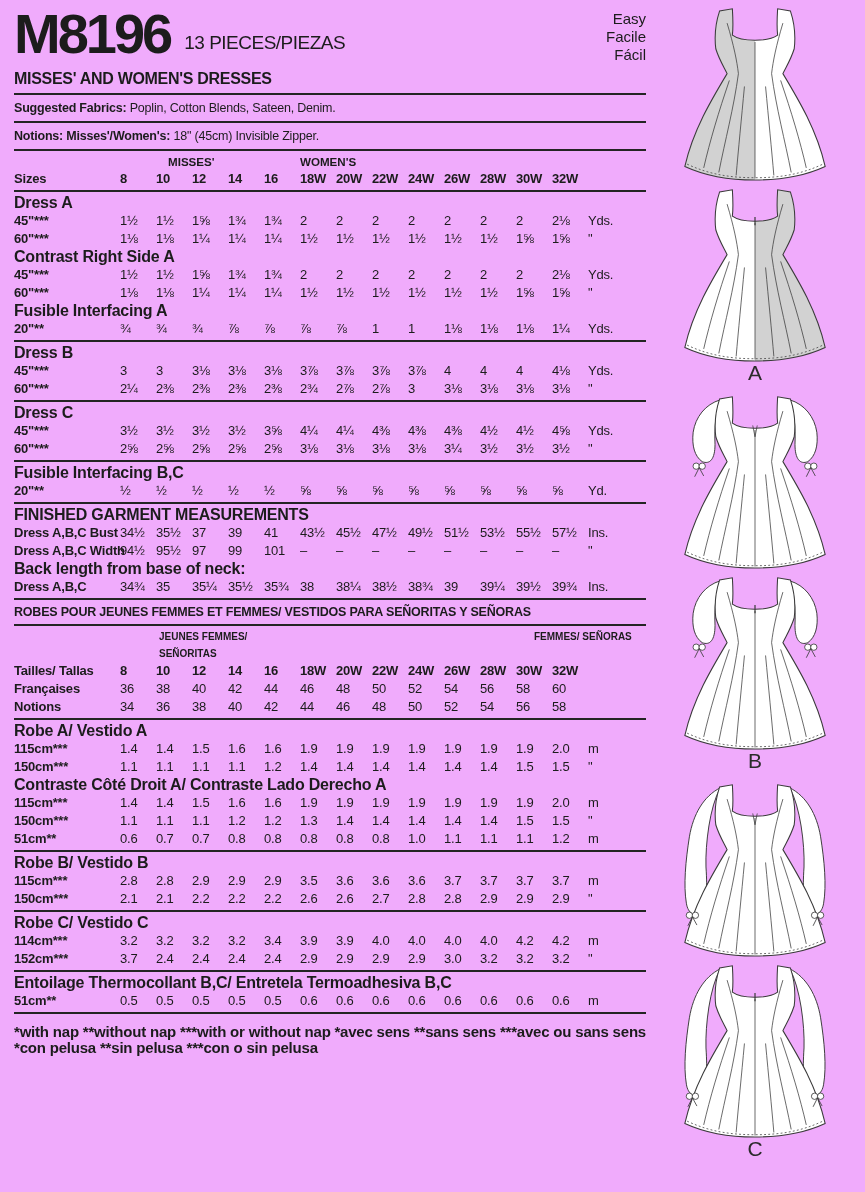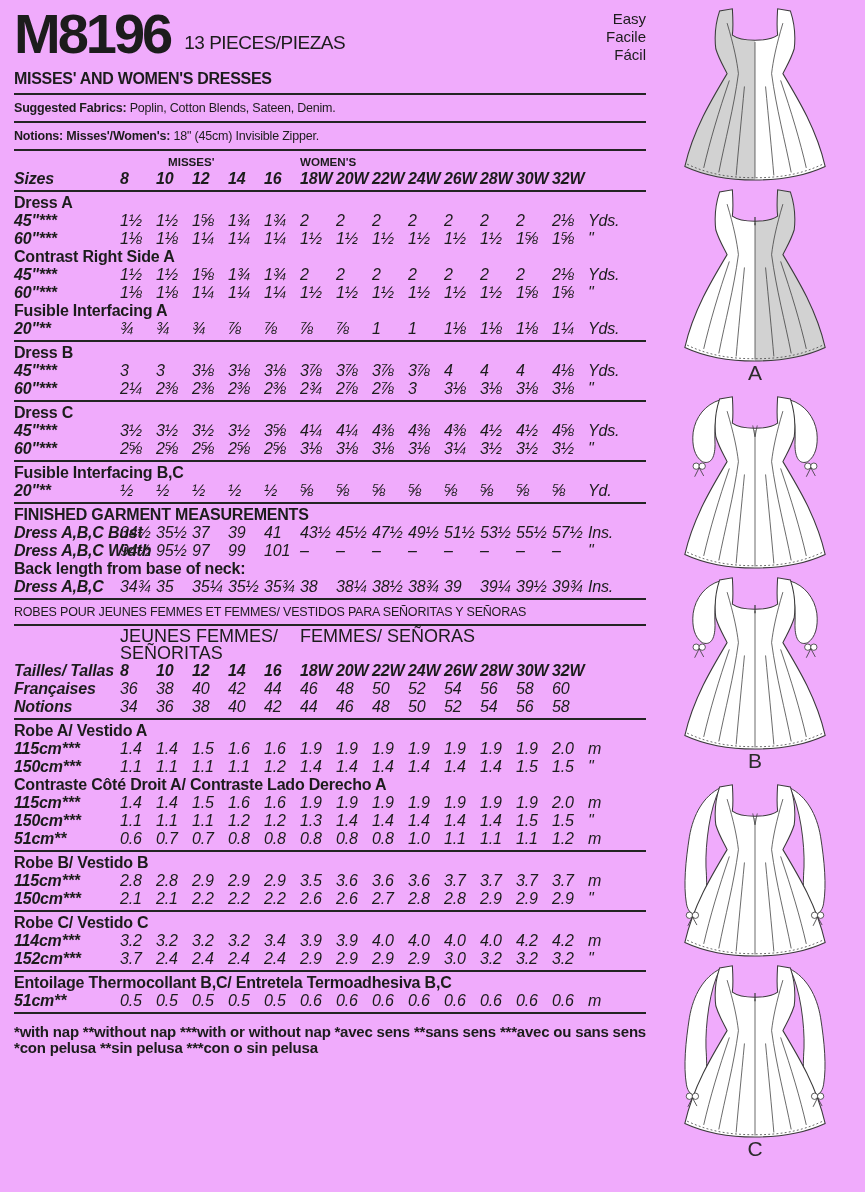--- a/index.html
+++ b/index.html
@@ -11,33 +11,33 @@
   .patnum{font-size:56px;font-weight:700;letter-spacing:-3px;line-height:56px;}
   .pieces{font-size:19px;font-weight:400;margin:26px 0 0 14px;letter-spacing:-0.5px;}
   .spacer{flex:1;}
   .difficulty{text-align:right;font-weight:400;font-size:15px;line-height:18px;padding-top:4px;}
   .doc-title{font-size:16px;font-weight:700;letter-spacing:-0.3px;margin-top:6px;padding-bottom:3px;}
   .rule{border-top:2px solid #242424;margin:2px 0;}
   .infoline{font-size:12.5px;line-height:22px;letter-spacing:-0.2px;}
   .infoline b{font-weight:700;}
   
   .trow{display:grid;grid-template-columns:106px repeat(13,36px) 1fr;height:18px;line-height:18px;
-        font-size:16px;letter-spacing:-0.2px;white-space:nowrap;font-style:italic;}
+        font-size:13px;letter-spacing:-0.2px;white-space:nowrap;}
   .trow .lbl{font-weight:700;}
   .trow .val{font-weight:400;}
   .trow.bvals .val{font-weight:700;}
   .trow .unit{font-weight:400;}
   .sec{font-weight:700;font-size:16px;height:18px;line-height:18px;letter-spacing:-0.2px;white-space:nowrap;}
-  .banner{font-weight:400;font-size:12.5px;height:20px;line-height:20px;letter-spacing:-0.2px;white-space:nowrap;}
+  .banner{font-weight:700;font-size:12.5px;height:20px;line-height:20px;letter-spacing:-0.2px;white-space:nowrap;}
   .ghead{display:grid;grid-template-columns:106px repeat(13,36px) 1fr;height:17px;line-height:17px;
          font-weight:700;font-size:11.6px;}
   .ghead .g1{grid-column:2 / span 5;padding-left:48px;}
   .ghead .g2{grid-column:7 / span 8;}
   .ghead2{display:grid;grid-template-columns:106px repeat(13,36px) 1fr;line-height:17px;
-          font-weight:400;font-size:18px;}
+          font-weight:700;font-size:10px;gap:39px;}
   .ghead2 .g1{grid-column:2 / span 5;}
   .ghead2 .g2{grid-column:7 / span 8;}
   
   .footer{display:flex;margin-top:10px;font-size:15px;font-weight:700;line-height:16px;letter-spacing:-0.2px;}
   .footer .fr{margin-left:auto;text-align:right;}
   
   .illos{position:absolute;left:648px;top:2px;width:214px;display:flex;flex-direction:column;align-items:center;}
   .dress-group{display:flex;flex-direction:column;align-items:center;margin-bottom:6px;}
   .dress svg{display:block;}
   .view-label{font-size:21px;line-height:22px;color:#2b2b2b;font-weight:400;margin-top:-2px;}

